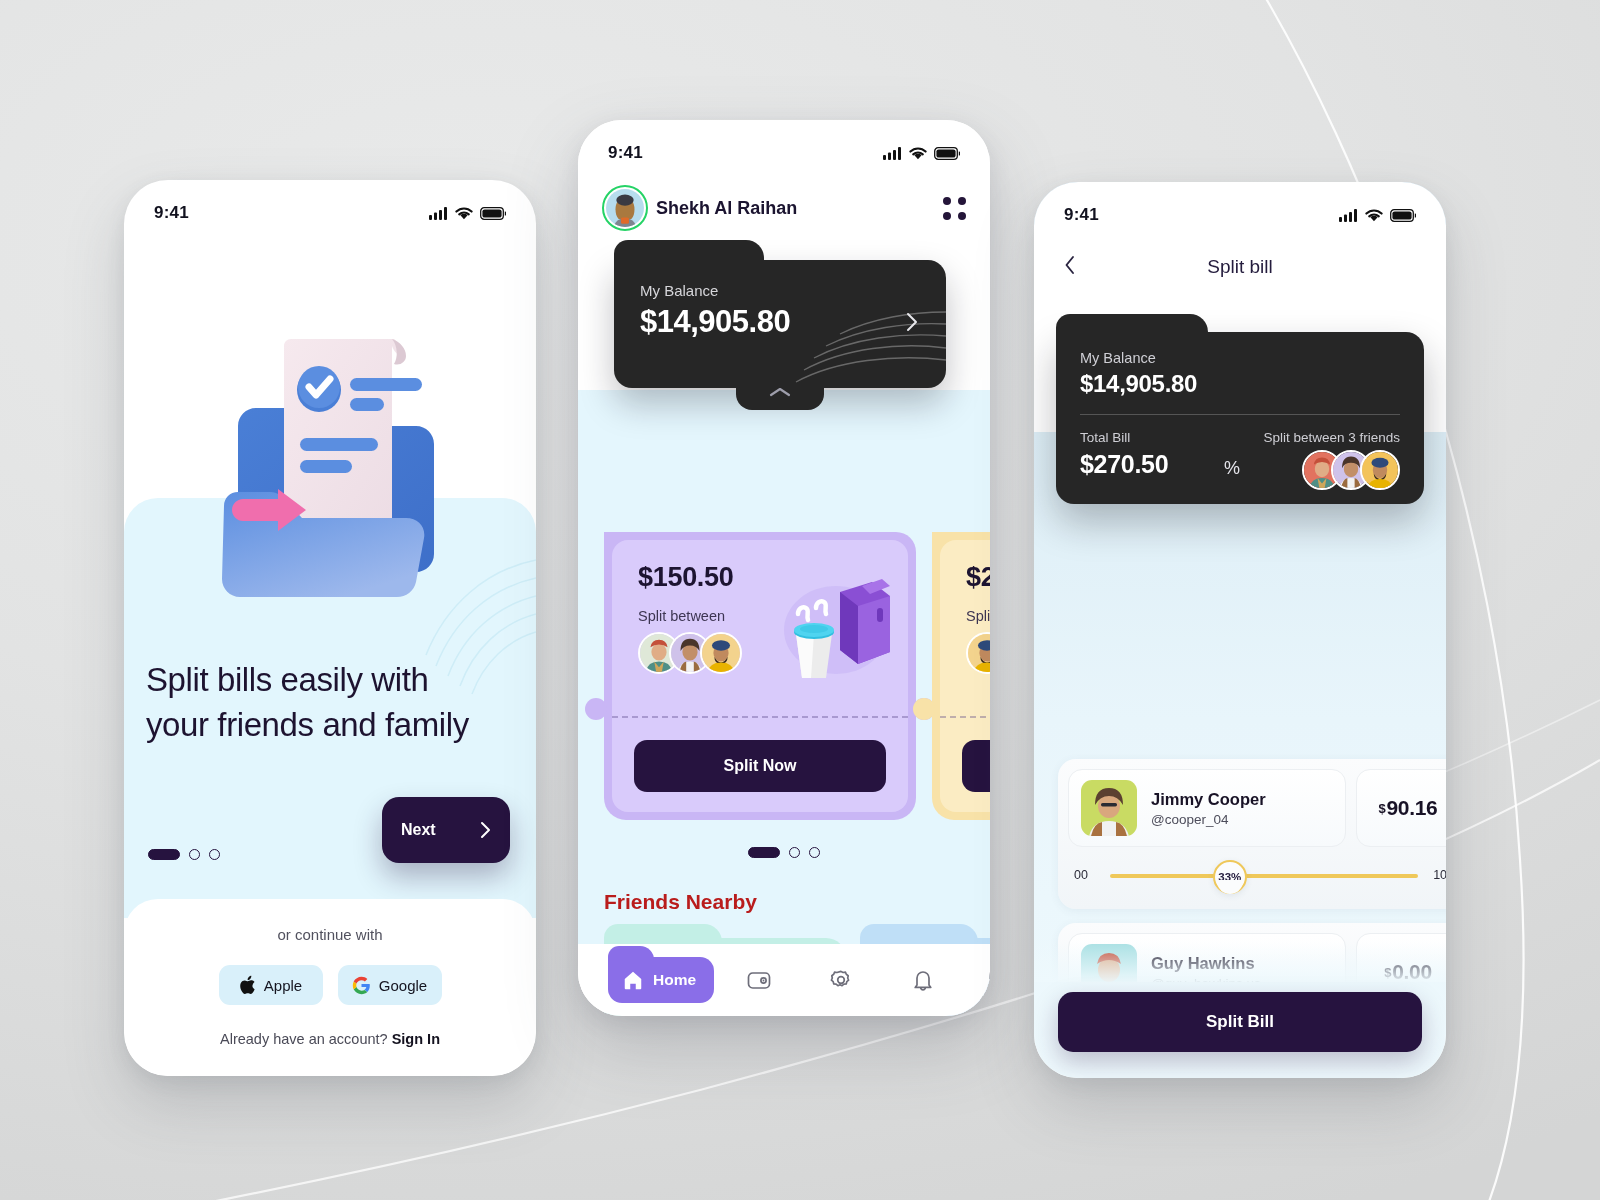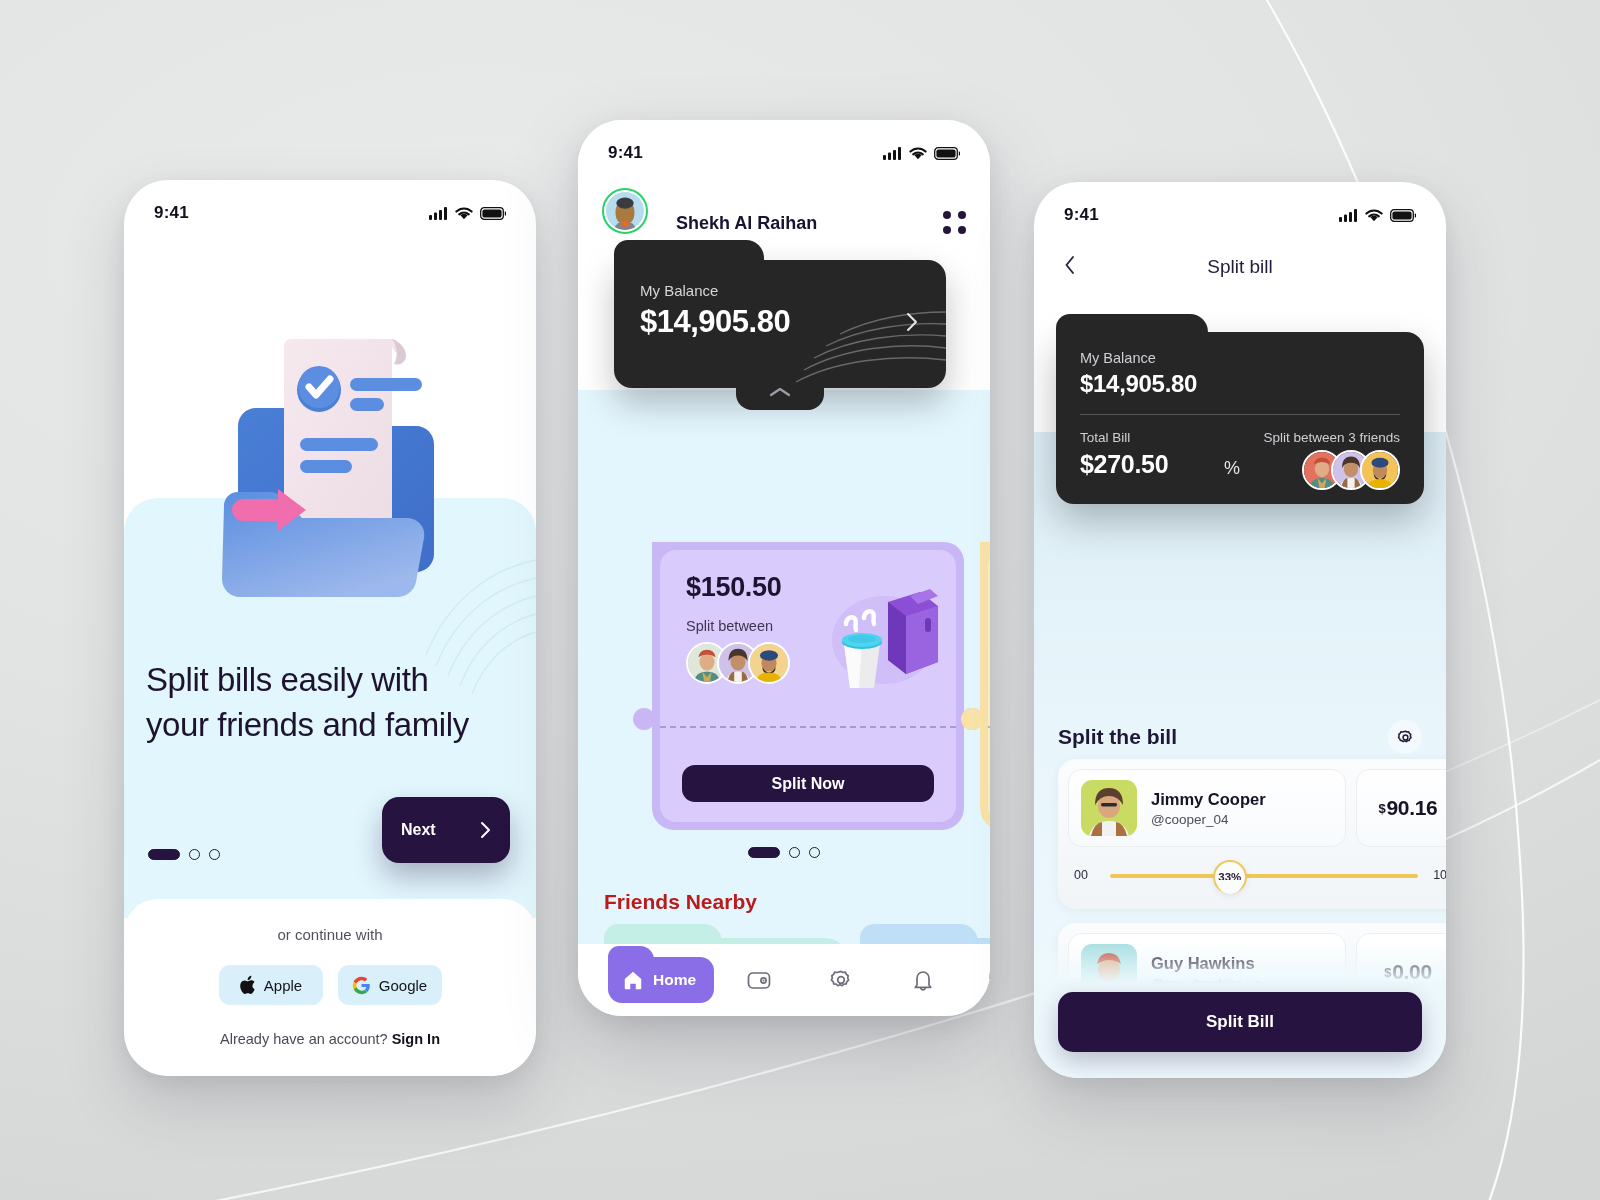--- a/index.html
+++ b/index.html
@@ -107,21 +107,21 @@
   .p1-signin b { color: #14121f; font-weight: 700; margin-left: 4px; cursor: pointer; }
 
   
   .p2-body { position: absolute; inset: 0; background: #fff; }
   .p2-bluebg {
     position: absolute; left: 0; top: 270px; width: 100%; bottom: 72px;
     background: #e4f6fd;
   }
   .p2-head {
     position: absolute; left: 24px; top: 62px; right: 24px; height: 52px;
-    display: flex; align-items: flex-end; gap: 28px;
+    display: flex; align-items: center; gap: 8px;
   }
   .avatar-ring {
     width: 46px; height: 46px; border-radius: 50%;
     border: 2.4px solid #25d366; padding: 2px; flex: none;
   }
   .av { width: 100%; height: 100%; border-radius: 50%; overflow: hidden; position: relative; }
   .p2-name { font-size: 18px; font-weight: 600; color: #1b1430; flex: 1; }
   .griddots { display: grid; grid-template-columns: 8px 8px; gap: 7px; cursor: pointer; }
   .griddots i { width: 8px; height: 8px; border-radius: 50%; background: #241539; display: block; }
 
@@ -144,21 +144,21 @@
   }
   .balcard-tab::before, .balcard-tab::after {
     content: ""; position: absolute; top: 0; width: 18px; height: 18px;
     background: transparent;
   }
   .bal-lbl { position: absolute; left: 26px; top: 22px; font-size: 15px; color: #d6d6da; }
   .bal-amt { position: absolute; left: 26px; top: 44px; font-size: 31px; font-weight: 700; letter-spacing: -.5px; }
   .bal-chev { position: absolute; right: 28px; top: 52px; color: #e8e8ec; }
   .wave { position: absolute; right: 0; bottom: 0; width: 160px; height: 86px; opacity: .30; }
 
-  .pcards { position: absolute; left: 0; top: 422px; width: 100%; height: 295px; overflow: hidden; margin-left: 48px; }
+  .pcards { position: absolute; left: 0; top: 412px; width: 100%; height: 295px; overflow: hidden; }
   .pcard {
     position: absolute; top: 0; width: 312px; height: 288px;
     border-radius: 0 20px 22px 22px;
   }
   .pcard.one { left: 26px; background: #c9b6f5; }
   .pcard.two { left: 354px; background: #f8e2a8; }
   .pcard .tab {
     position: absolute; left: 0; top: -26px; width: 178px; height: 34px;
     border-radius: 16px 20px 0 0;
     display: flex; align-items: center; padding-left: 18px;
@@ -183,21 +183,21 @@
     position: absolute; left: 0; right: 0; top: 176px; height: 2px;
     border-top: 2px dashed rgba(80,60,130,.35);
   }
   .notchL, .notchR {
     position: absolute; top: 166px; width: 22px; height: 22px; border-radius: 50%;
   }
   .notchL { left: -19px; } .notchR { right: -19px; }
   .pcard.one .notchL, .pcard.one .notchR { background: #c9b6f5; }
   .pcard.two .notchL, .pcard.two .notchR { background: #f8e2a8; }
   .pc-btn {
-    position: absolute; left: 22px; right: 22px; bottom: 20px; height: 37px;
+    position: absolute; left: 22px; right: 22px; bottom: 20px; height: 52px;
     background: #26133f; color: #fff; border: none; border-radius: 13px;
     font-size: 16px; font-weight: 600; font-family: inherit; cursor: pointer;
   }
   .p2-dots { position: absolute; left: 50%; transform: translateX(-50%); top: 727px; }
 
   .p2-secTitle { position: absolute; left: 26px; top: 770px; font-size: 21px; font-weight: 600; color: #b91c1c; }
 
   .fcards { position: absolute; left: 0; top: 818px; width: 100%; height: 116px; }
   .fcard { position: absolute; top: 0; width: 242px; height: 100px; border-radius: 0 20px 20px 20px; }
   .fcard.a { left: 26px; background: #c3efe6; }
@@ -729,29 +729,20 @@
         <div class="face"><svg viewBox="0 0 40 40">
               <rect width="40" height="40" fill="#f3c35a"></rect>
               <ellipse cx="20" cy="20" rx="8" ry="9" fill="#c08a5e"></ellipse>
               <path d="M13 24 q3 6 7 6 q4 0 7 -6 q0 7 -7 8 q-7 -1 -7 -8z" fill="#3b2a20"></path>
               <ellipse cx="20" cy="12" rx="9.5" ry="5.5" fill="#2e4a7a"></ellipse>
               <path d="M6 40 q2 -10 14 -10 q12 0 14 10z" fill="#e8b300"></path>
             </svg></div>
       </div>
     </div>
 
-    <div class="p3-secrow">
-      <div class="p3-sectitle">Split the bill</div>
-      <button class="gearbtn">
-        <svg width="19" height="19" viewBox="0 0 26 26">
-            <path d="M13 4.4 l2.1 1.1 2.3-.4 .9 2.2 1.9 1.4 -.5 2.3 .9 2.2 -1.8 1.5 -.6 2.3 -2.3 .2 -1.8 1.5 -2.1 -1 -2.1 1 -1.8-1.5 -2.3-.2 -.6-2.3 -1.8-1.5 .9-2.2 -.5-2.3 1.9-1.4 .9-2.2 2.3 .4z" fill="none" stroke="#1f1a33" stroke-width="2" stroke-linejoin="round"></path>
-            <circle cx="13" cy="13" r="3.3" fill="none" stroke="#1f1a33" stroke-width="2"></circle>
-          </svg>
-      </button>
-    </div>
 
     <div class="clipwrap">
       <div class="prows" style="position:relative;top:17px;left:24px;right:24px;">
 
         <div class="prow">
           <div class="prow-top">
             <div class="prow-person">
               <div class="pav">
                 <svg viewBox="0 0 56 56">
                     <rect width="56" height="56" fill="#c9db63"></rect>

